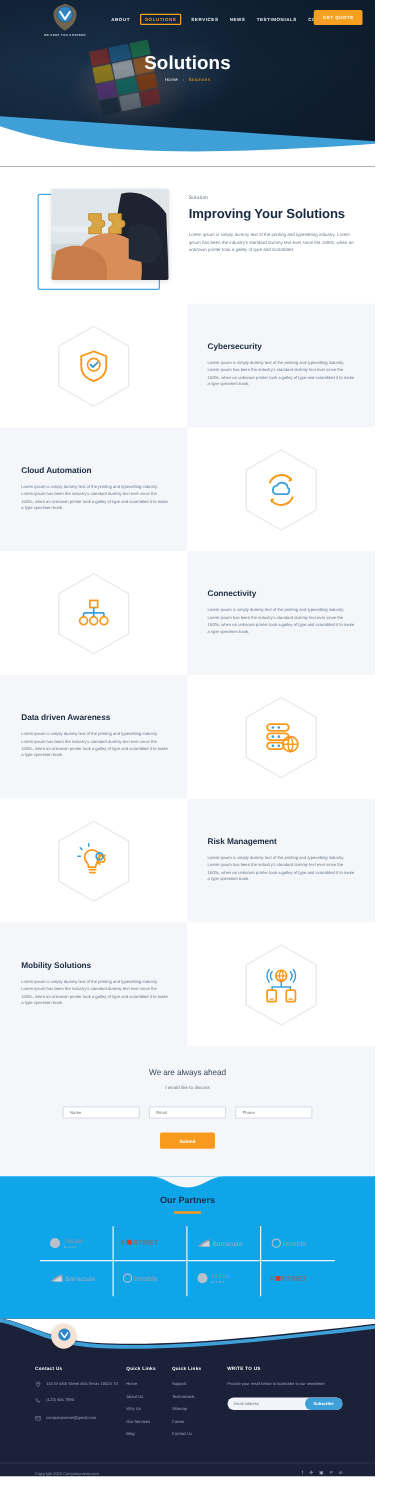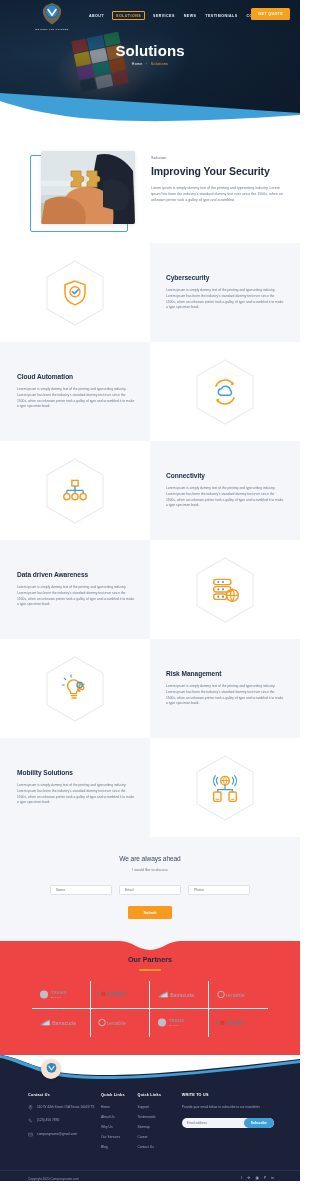--- a/index.html
+++ b/index.html
@@ -134,21 +134,21 @@
     background:#ffffff; font-size:3.4px; color:#8c98a8; padding:0 5px;
     font-family:"Liberation Sans", sans-serif; outline:none;
   }
   .submit-btn {
     margin-top:11px; background:#f79a1d; color:#fff; border:none;
     font-size:3.8px; font-weight:700; padding:4.5px 16px; border-radius:1.5px; cursor:pointer;
     font-family:"Liberation Sans", sans-serif;
   }
 
   
-  .partners { background:#ef4444; padding:14px 0 18px; position:relative; }
+  .partners { background:#0ea5e9; padding:14px 0 18px; position:relative; }
   .partners-notch {
     position:absolute; top:0; left:0; width:300px; height:10px; overflow:hidden;
   }
   .partners-h { text-align:center; font-size:7.2px; font-weight:700; color:#1b2a41; }
   .partners-rule {
     width:22px; height:1.6px; background:#f79a1d; margin:5px auto 0; border-radius:1px;
   }
   .logo-grid {
     margin:10px auto 0; width:236px;
     display:grid; grid-template-columns:repeat(4,1fr);
@@ -285,21 +285,21 @@
         <path d="M62 30 C72 26 84 30 88 40 C90 48 86 58 78 60 L62 56z" fill="#222a38"></path>
         <g fill="#d9a443" stroke="#c08b2c" stroke-width=".8">
           <path d="M30 20 h10 v5 a3 3 0 0 1 0 6 v5 h-10 v-5 a3 3 0 0 0 0-6z"></path>
           <path d="M46 20 h10 v5 a3 3 0 0 1 0 6 v5 h-10 v-5 a3 3 0 0 0 0-6z"></path>
         </g>
       </svg>
     </div>
   </div>
   <div class="intro-text">
     <div class="eyebrow">Solution</div>
-    <div class="intro-h2">Improving Your Security</div>
+    <div class="intro-h2">Improving Your Solutions</div>
     <div class="intro-p">Lorem ipsum is simply dummy text of the printing and typesetting industry. Lorem ipsum has been the industry's standard dummy text ever since the 1500s, when an unknown printer took a galley of type and scrambled</div>
   </div>
 </div>
 
 <div class="features" id="featuresGrid">
     <div class="cell white">
       <div class="cell-icon">
         <div class="hexbox">
           <svg class="hexframe" viewBox="0 0 60 66" preserveAspectRatio="none">
   <path d="M30 1 L58 17 V49 L30 65 L2 49 V17 Z" fill="none" stroke="#e7ebf1" stroke-width="1.1"></path>

